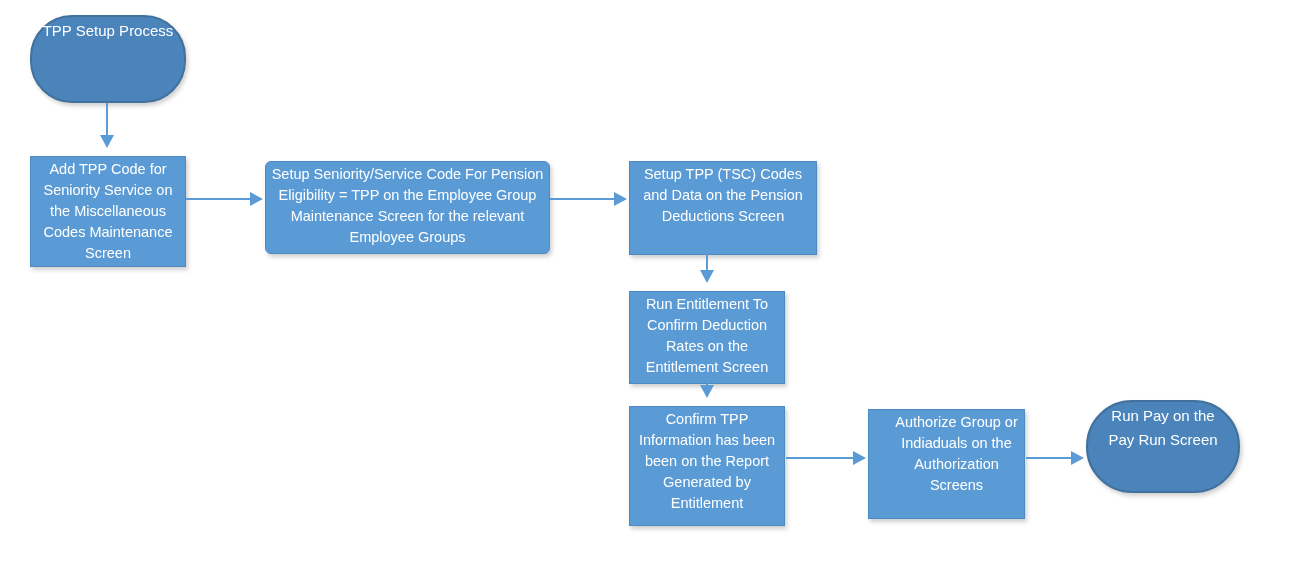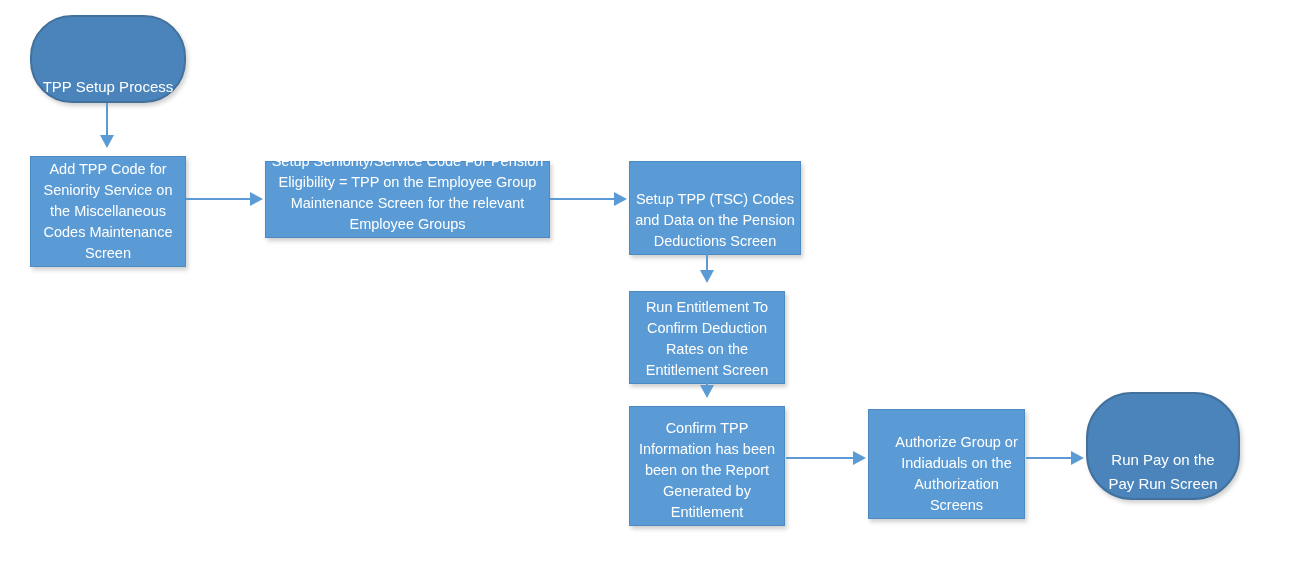--- a/index.html
+++ b/index.html
@@ -12,21 +12,21 @@
     position: relative;
     width: 1299px;
     height: 573px;
     background: #ffffff;
     overflow: hidden;
   }
   .node {
     position: absolute;
     box-sizing: border-box;
     display: flex;
-    align-items: flex-end;
+    align-items: flex-start;
     justify-content: center;
     text-align: center;
     color: #ffffff;
     font-size: 14.5px;
     line-height: 21px;
     box-shadow: 2px 3px 4px rgba(150,150,150,0.45);
   }
   .process {
     background: #5b9bd5;
     border: 1px solid #4e8ac2;
@@ -70,28 +70,28 @@
   <div class="line" style="left:106px; top:103px; width:2px; height:32px;"></div>
   <div class="head down" style="left:100px; top:135px;"></div>
 
   <div class="node process" style="left:30px; top:148px; width:156px; height:111px;">
     <span>Add TPP Code for Seniority Service on the Miscellaneous Codes Maintenance Screen</span>
   </div>
 
   <div class="line" style="left:186px; top:198px; width:64px; height:2px;"></div>
   <div class="head right" style="left:250px; top:192px;"></div>
 
-  <div class="node process" style="left:265px; top:153px; width:285px; height:77px;">
+  <div class="node process" style="left:265px; top:153px; width:285px; height:93px;border-radius:6px;">
     <span>Setup Seniority/Service Code For Pension Eligibility = TPP on the Employee Group Maintenance Screen for the relevant Employee Groups</span>
   </div>
 
   <div class="line" style="left:550px; top:198px; width:64px; height:2px;"></div>
   <div class="head right" style="left:614px; top:192px;"></div>
 
-  <div class="node process" style="left:629px; top:153px; width:172px; height:94px;">
+  <div class="node process" style="left:629px; top:153px; width:188px; height:94px;">
     <span>Setup TPP (TSC) Codes and Data on the Pension Deductions Screen</span>
   </div>
 
   <div class="line" style="left:706px; top:247px; width:2px; height:23px;"></div>
   <div class="head down" style="left:700px; top:270px;"></div>
 
   <div class="node process" style="left:629px; top:283px; width:156px; height:93px;">
     <span>Run Entitlement To Confirm Deduction Rates on the Entitlement Screen</span>
   </div>
 
@@ -105,17 +105,17 @@
   <div class="line" style="left:786px; top:457px; width:67px; height:2px;"></div>
   <div class="head right" style="left:853px; top:451px;"></div>
 
   <div class="node process" style="left:868px; top:401px; width:157px; height:110px;padding-left:24px;">
     <span>Authorize Group or Indiaduals on the Authorization Screens</span>
   </div>
 
   <div class="line" style="left:1026px; top:457px; width:45px; height:2px;"></div>
   <div class="head right" style="left:1071px; top:451px;"></div>
 
-  <div class="node terminator end" style="left:1086px; top:392px; width:154px; height:108px;">
+  <div class="node terminator end" style="left:1086px; top:400px; width:154px; height:93px;">
     <span>Run Pay on the Pay Run Screen</span>
   </div>
 
 </div>
 
 </body></html>

